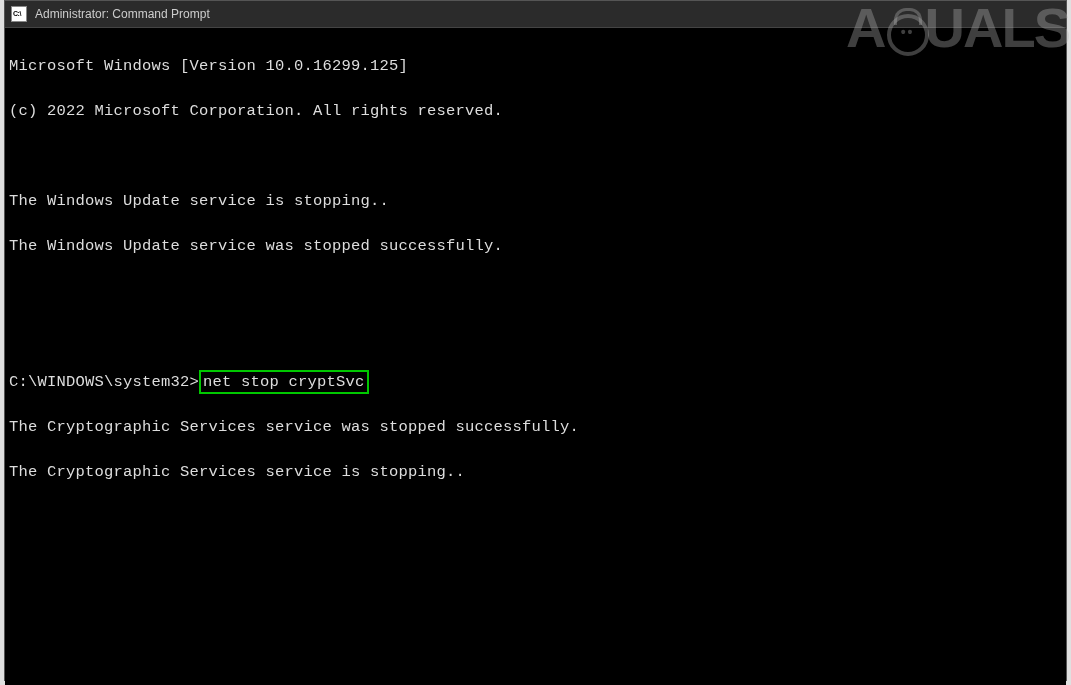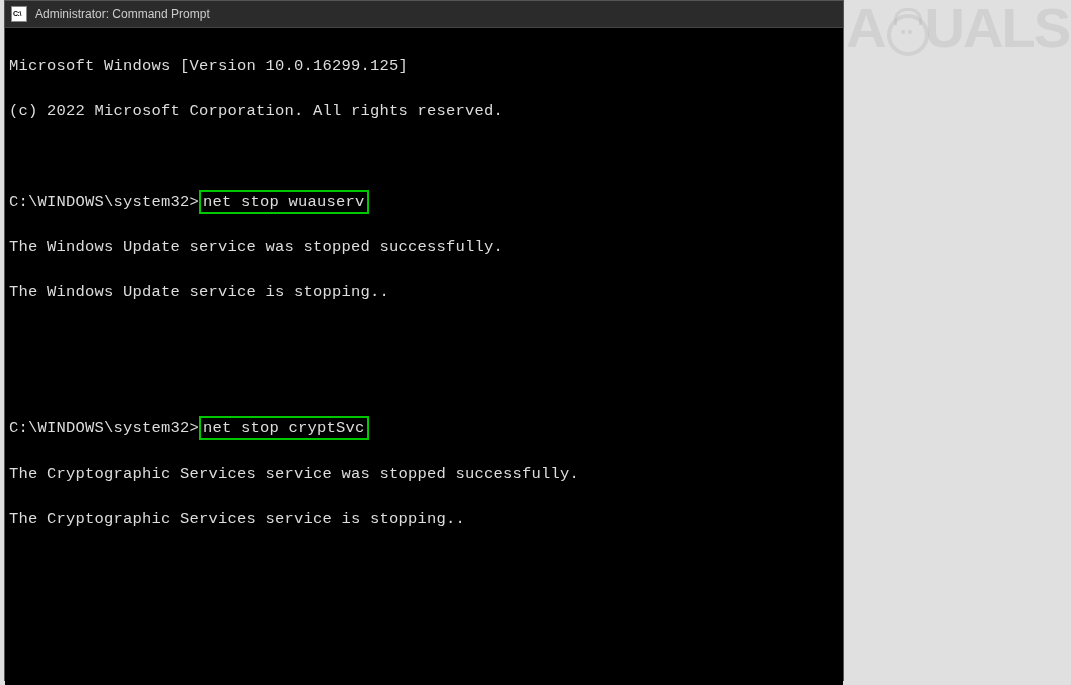--- a/index.html
+++ b/index.html
@@ -8,21 +8,21 @@
       font-family: Consolas, 'Courier New', monospace;
       width: 1071px;
       height: 685px;
       position: relative;
       overflow: hidden;
     }
     .window {
       position: absolute;
       top: 0;
       left: 4px;
-      width: 840px;
+      width: 1063px;
       height: 681px;
       background: #000;
       border: 1px solid #555;
     }
     .titlebar {
       background: #2b2b2b;
       height: 27px;
       display: flex;
       align-items: center;
       padding-left: 6px;
@@ -128,23 +128,22 @@
 
 <div class="window">
   <div class="titlebar">
     <span class="cmd-icon"></span>
     <span class="title-text">Administrator: Command Prompt</span>
   </div>
   <div class="terminal">
 <span class="line">Microsoft Windows [Version 10.0.16299.125]</span>
 <span class="line">(c) 2022 Microsoft Corporation. All rights reserved.</span>
 <span class="line"> </span>
-<span class="line"><span>C:\WINDOWS\system32&gt;</span><span class="hl">net stop wuauserv</span></span>
+<span class="line">The Windows Update service is stopping..</span>
 <span class="line">The Windows Update service was stopped successfully.</span>
-<span class="line">The Windows Update service is stopping..</span>
 <span class="line"> </span>
 <span class="line"> </span>
 <span class="line"><span>C:\WINDOWS\system32&gt;</span><span class="hl">net stop cryptSvc</span></span>
 <span class="line">The Cryptographic Services service was stopped successfully.</span>
 <span class="line">The Cryptographic Services service is stopping..</span>
 <span class="line"> </span>
 <span class="line"> </span>
 
 
 

